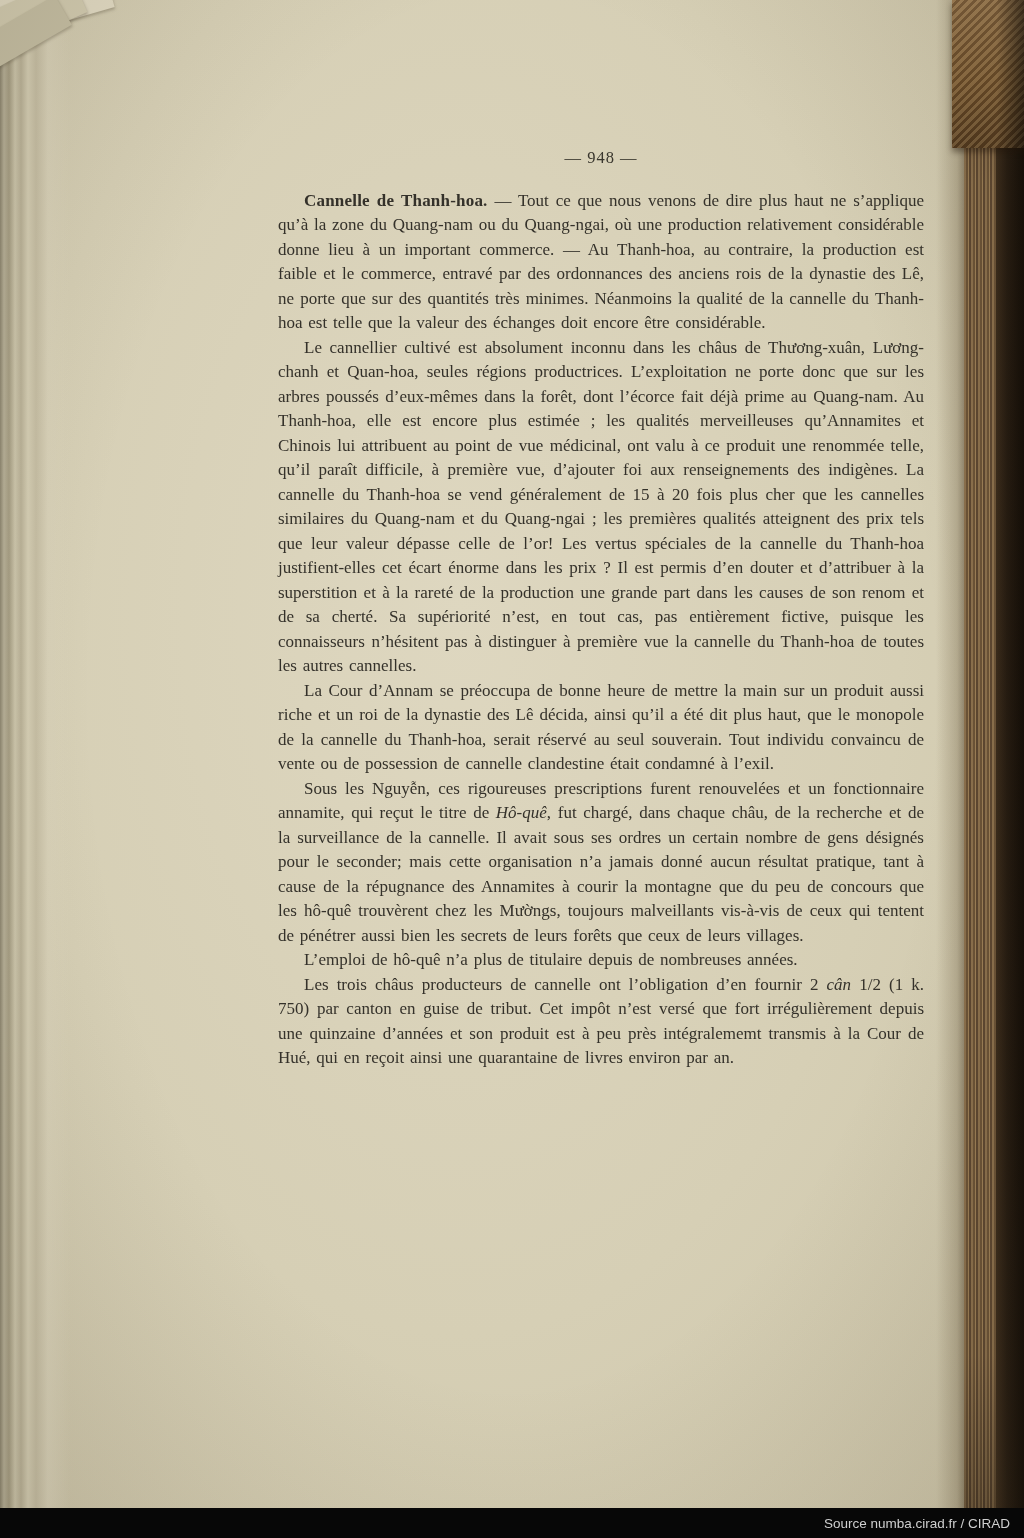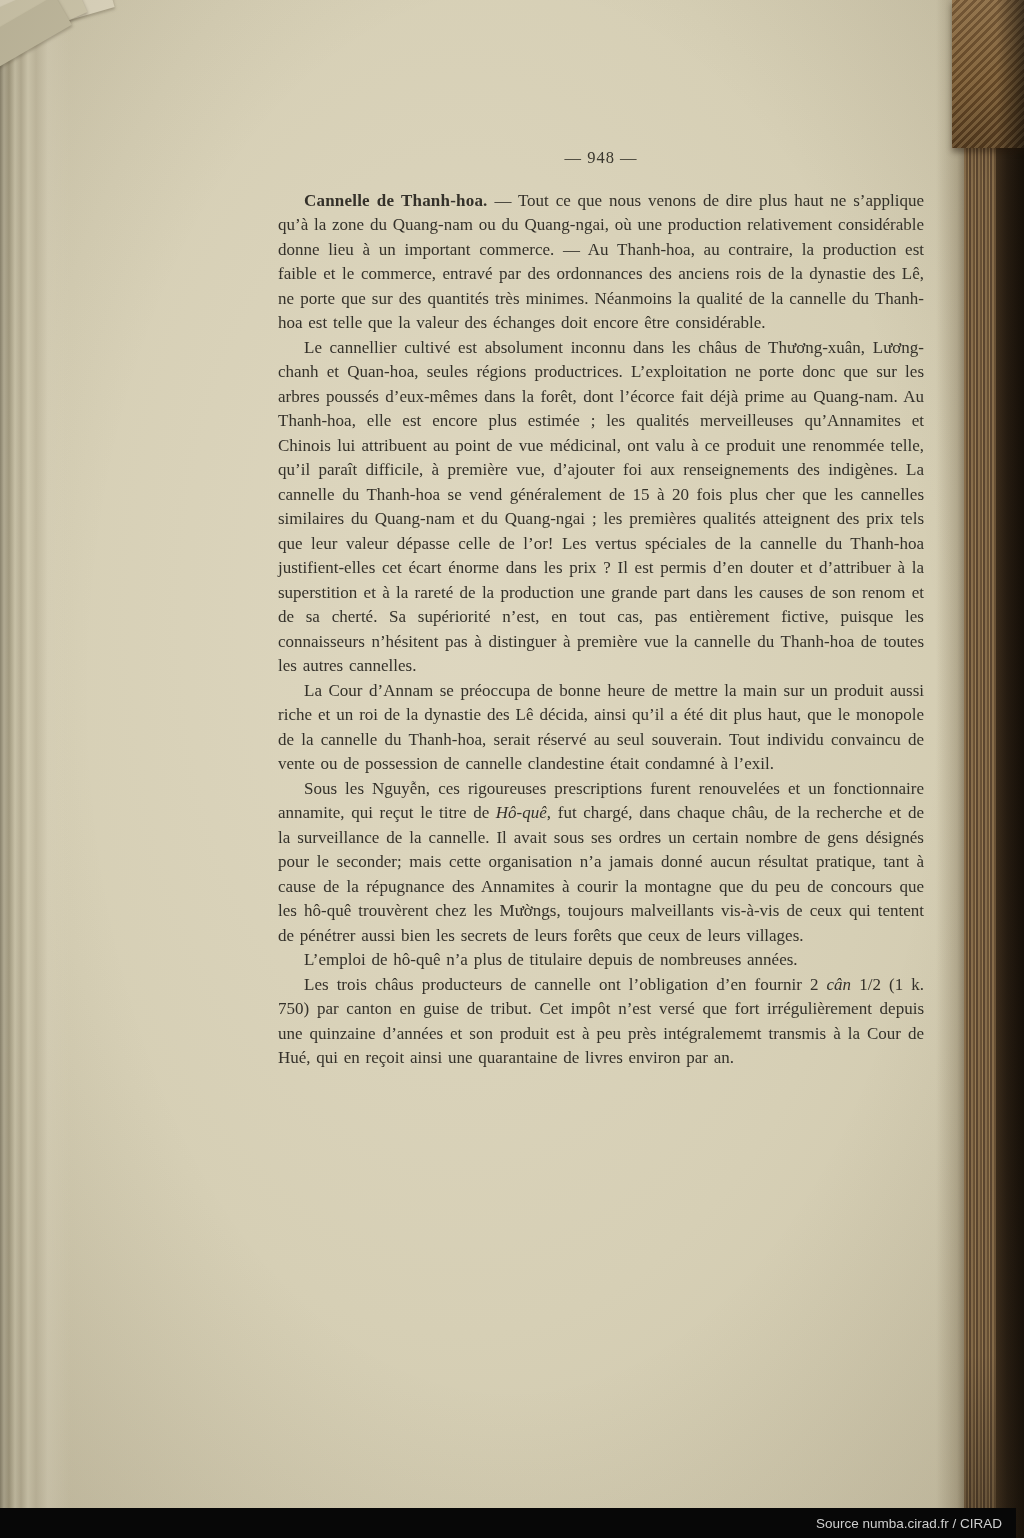--- a/index.html
+++ b/index.html
@@ -56,21 +56,21 @@
     color:#34312a; font-size:17px; line-height:24.5px; text-align:justify;
   }
   .page-number {
     text-align:center; margin:0 0 18px 0; font-size:16.5px;
     letter-spacing:1px; color:#3a372e; text-indent:0;
   }
   .para { margin:0; text-indent:26px; word-spacing:1.5px; }
   .para b { font-weight:bold; letter-spacing:.2px; }
   
   .credit-bar {
-    position:absolute; left:0; right:8px; bottom:0; height:30px; z-index:10;
+    position:absolute; left:0; right:0; bottom:0; height:30px; z-index:10;
     background:#070707; display:flex; align-items:center; justify-content:flex-end;
     padding-right:14px; box-sizing:border-box;
     font-family:"Liberation Sans", "DejaVu Sans", sans-serif;
     font-size:13.5px; color:#cfcfcf;
   }
 </style>
 </head>
 <body>
 
 <div class="scene">

